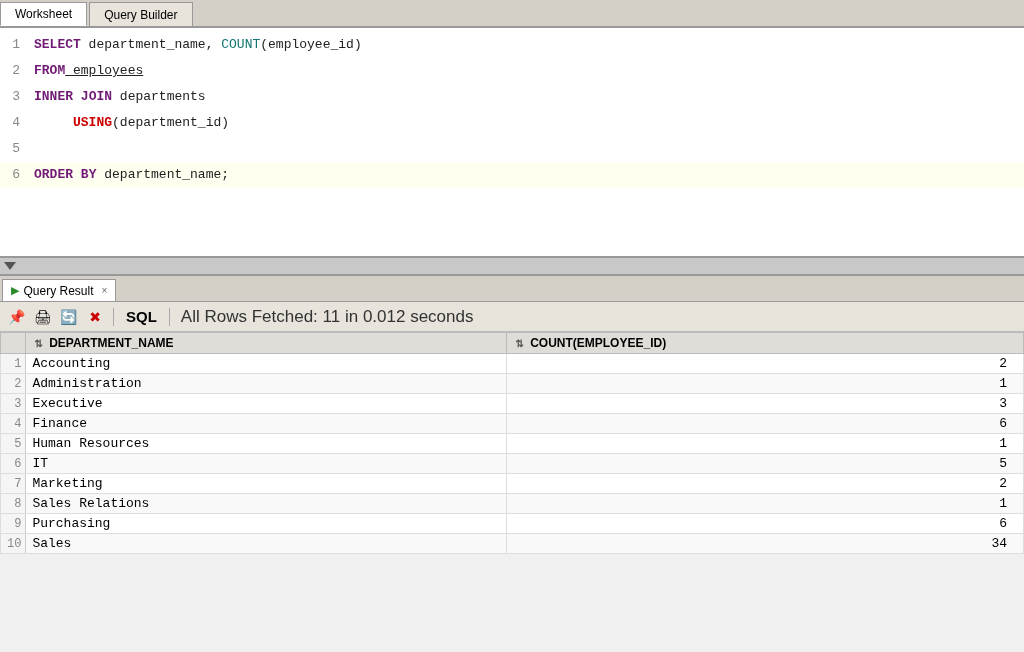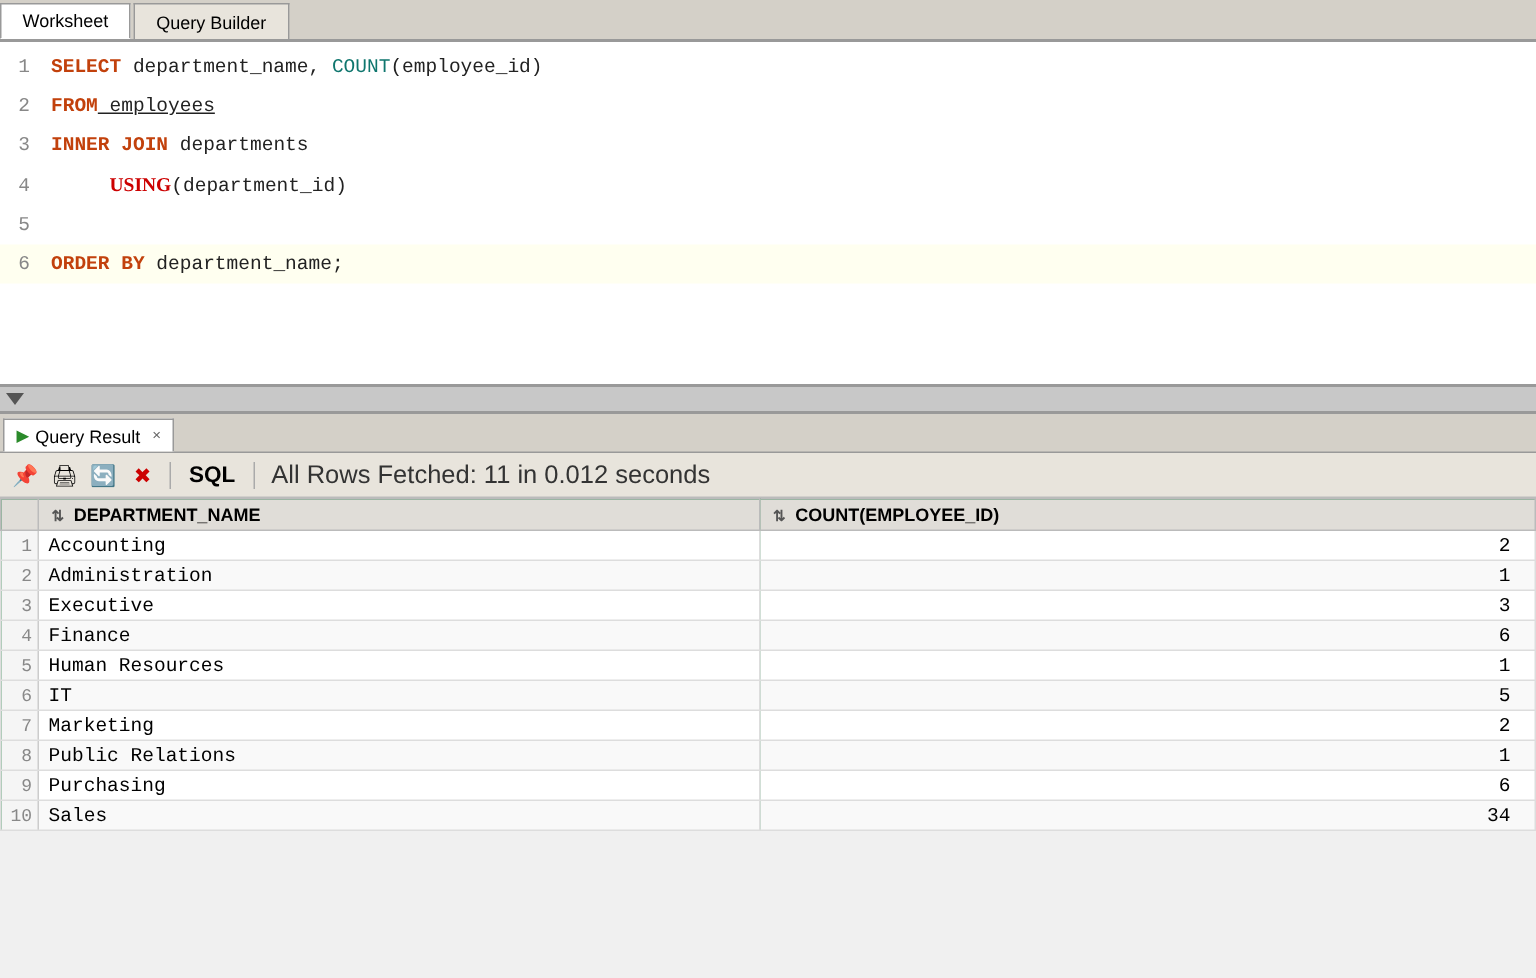--- a/index.html
+++ b/index.html
@@ -72,22 +72,22 @@
       user-select: none;
     }
     .line-content {
       padding-left: 6px;
       white-space: pre;
       color: #222;
       font-size: 13px;
     }
 
     
-    .kw-blue { color: #c2410c; font-weight: bold; }
-    .kw-red { color: #cc0000; font-weight: bold; font-family: Liberation Serif, serif; }
+    .kw-blue { color: #701a75; font-weight: bold; }
+    .kw-red { color: #cc0000; font-weight: bold; }
     .kw-teal { color: #0f766e; font-weight: normal; }
 
     
     .resize-area {
       height: 20px;
       background: #c8c8c8;
       border-top: 2px solid #999;
       border-bottom: 2px solid #999;
       display: flex;
       align-items: center;
@@ -175,21 +175,21 @@
       font-family: Arial, sans-serif;
       font-size: 17px;
       color: #333;
       margin-left: 4px;
     }
 
     
     .result-table-wrap {
       overflow: auto;
       flex: 1;
-      background: #15803d;
+      background: #0f172a;
     }
     table {
       border-collapse: collapse;
       width: 100%;
     }
     th {
       background: #e0ddd8;
       border: 1px solid #bbb;
       padding: 3px 8px;
       text-align: left;
@@ -339,21 +339,21 @@
             <td>IT</td>
             <td class="count-val">5</td>
           </tr>
           <tr>
             <td class="row-num">7</td>
             <td>Marketing</td>
             <td class="count-val">2</td>
           </tr>
           <tr>
             <td class="row-num">8</td>
-            <td>Public Relations</td>
+            <td>Sales Relations</td>
             <td class="count-val">1</td>
           </tr>
           <tr>
             <td class="row-num">9</td>
             <td>Purchasing</td>
             <td class="count-val">6</td>
           </tr>
           <tr>
             <td class="row-num">10</td>
             <td>Sales</td>

